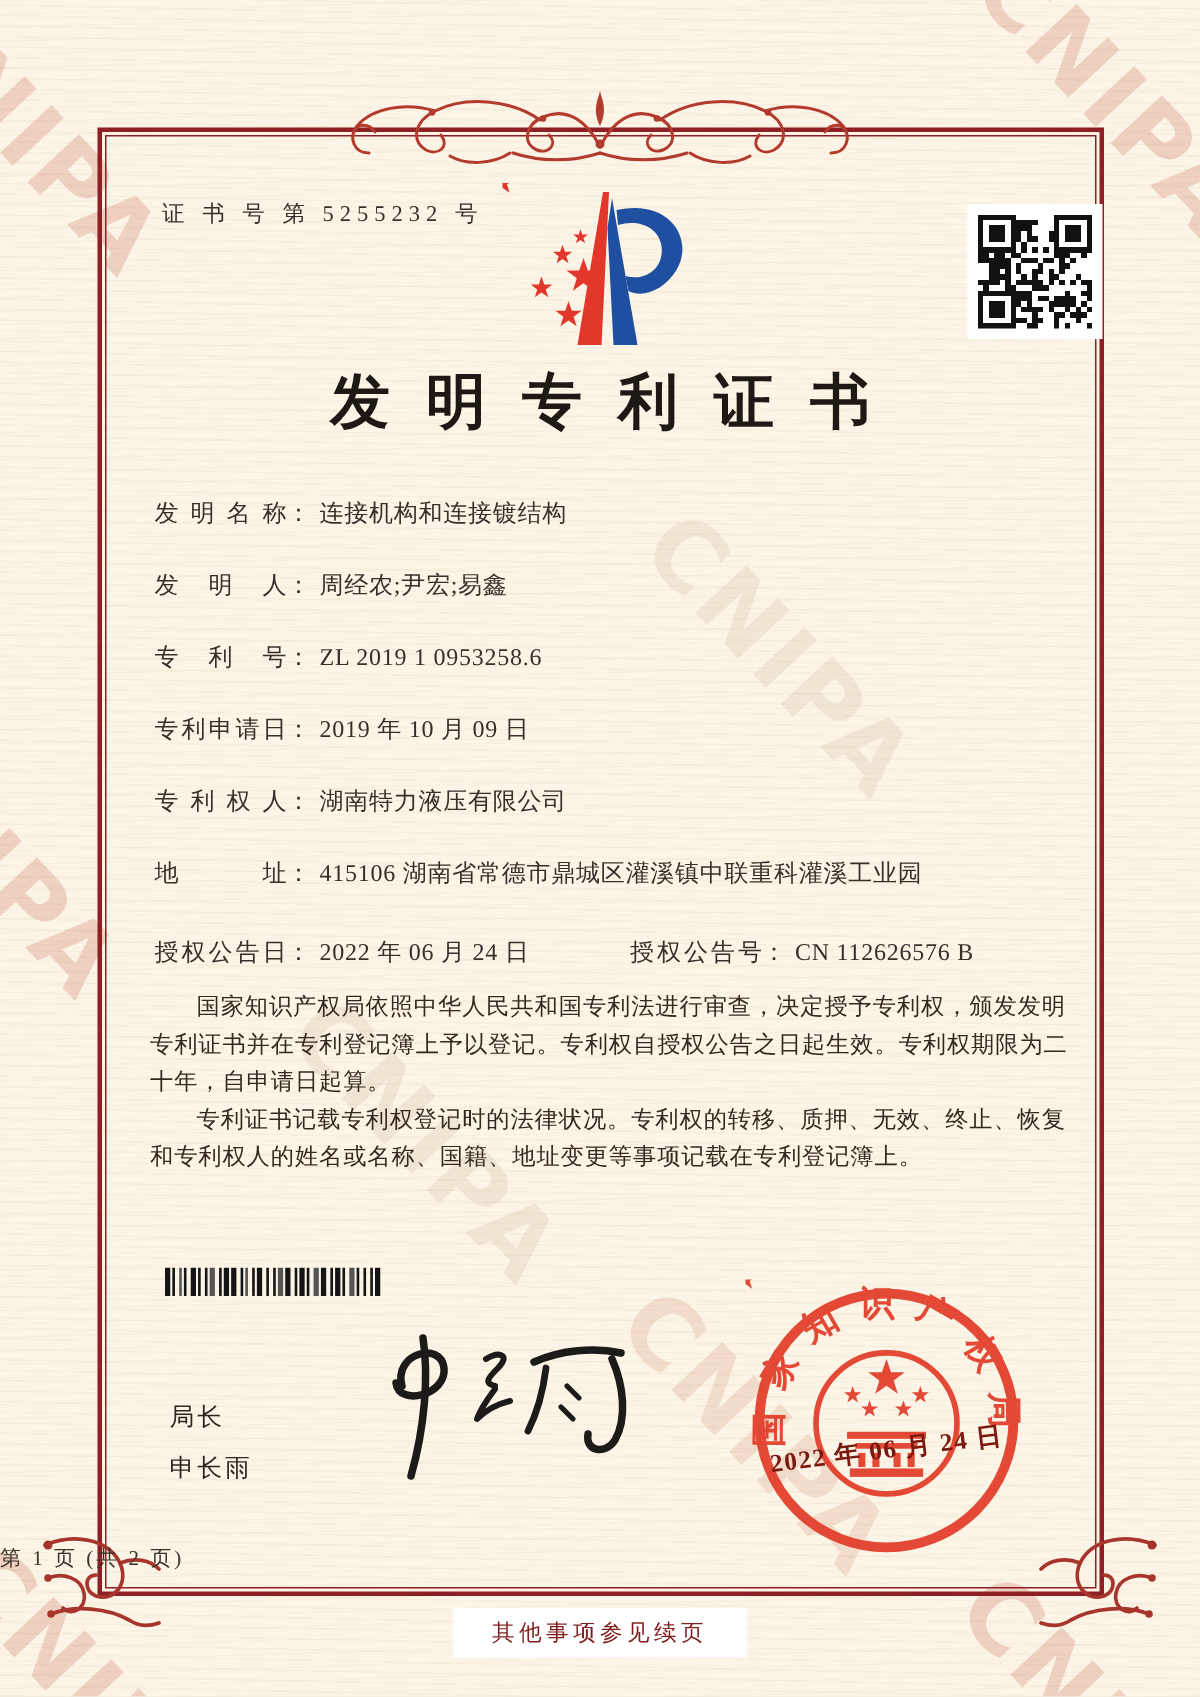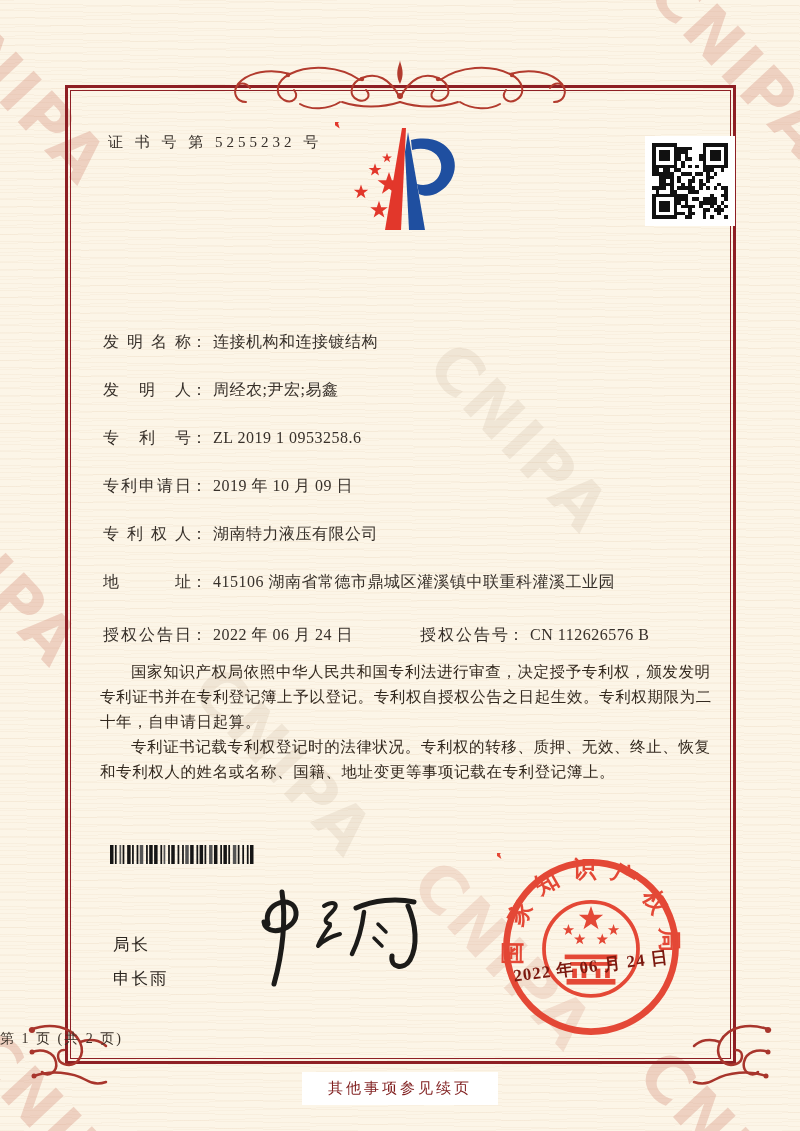--- a/index.html
+++ b/index.html
@@ -384,20 +384,21 @@
         <rect x="14" y="19" width="1" height="1" fill="#111"></rect>
         <rect x="18" y="19" width="1" height="1" fill="#111"></rect>
         <rect x="9" y="20" width="1" height="1" fill="#111"></rect>
         <rect x="10" y="20" width="1" height="1" fill="#111"></rect>
         <rect x="14" y="20" width="1" height="1" fill="#111"></rect>
         <rect x="16" y="20" width="1" height="1" fill="#111"></rect>
         <rect x="20" y="20" width="1" height="1" fill="#111"></rect>
       </svg>
   </div>
 
+  <div class="title">发明专利证书</div>
 
   <div class="fields">
     <div class="frow">
       <span class="flabel">发明名称</span><span class="fcolon">：</span><span class="fvalue">连接机构和连接镀结构</span>
     </div>
     <div class="frow">
       <span class="flabel">发明人</span><span class="fcolon">：</span><span class="fvalue">周经农;尹宏;易鑫</span>
     </div>
     <div class="frow">
       <span class="flabel">专利号</span><span class="fcolon">：</span><span class="fvalue">ZL 2019 1 0953258.6</span>

